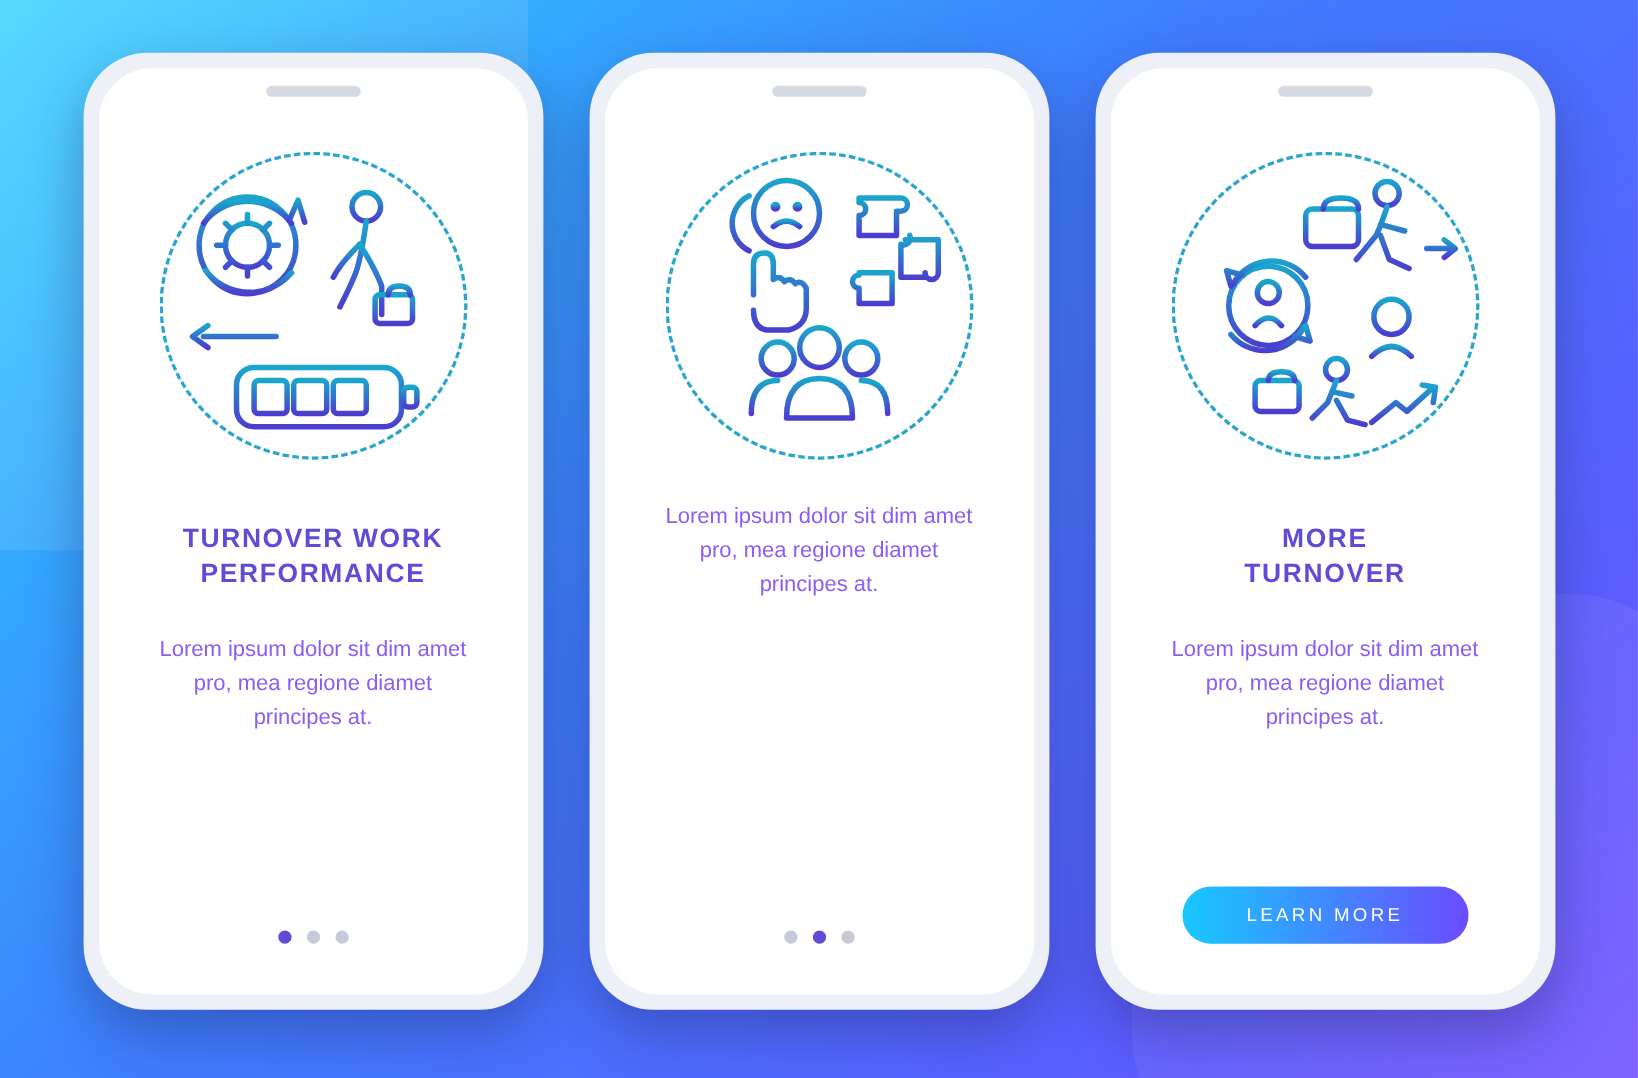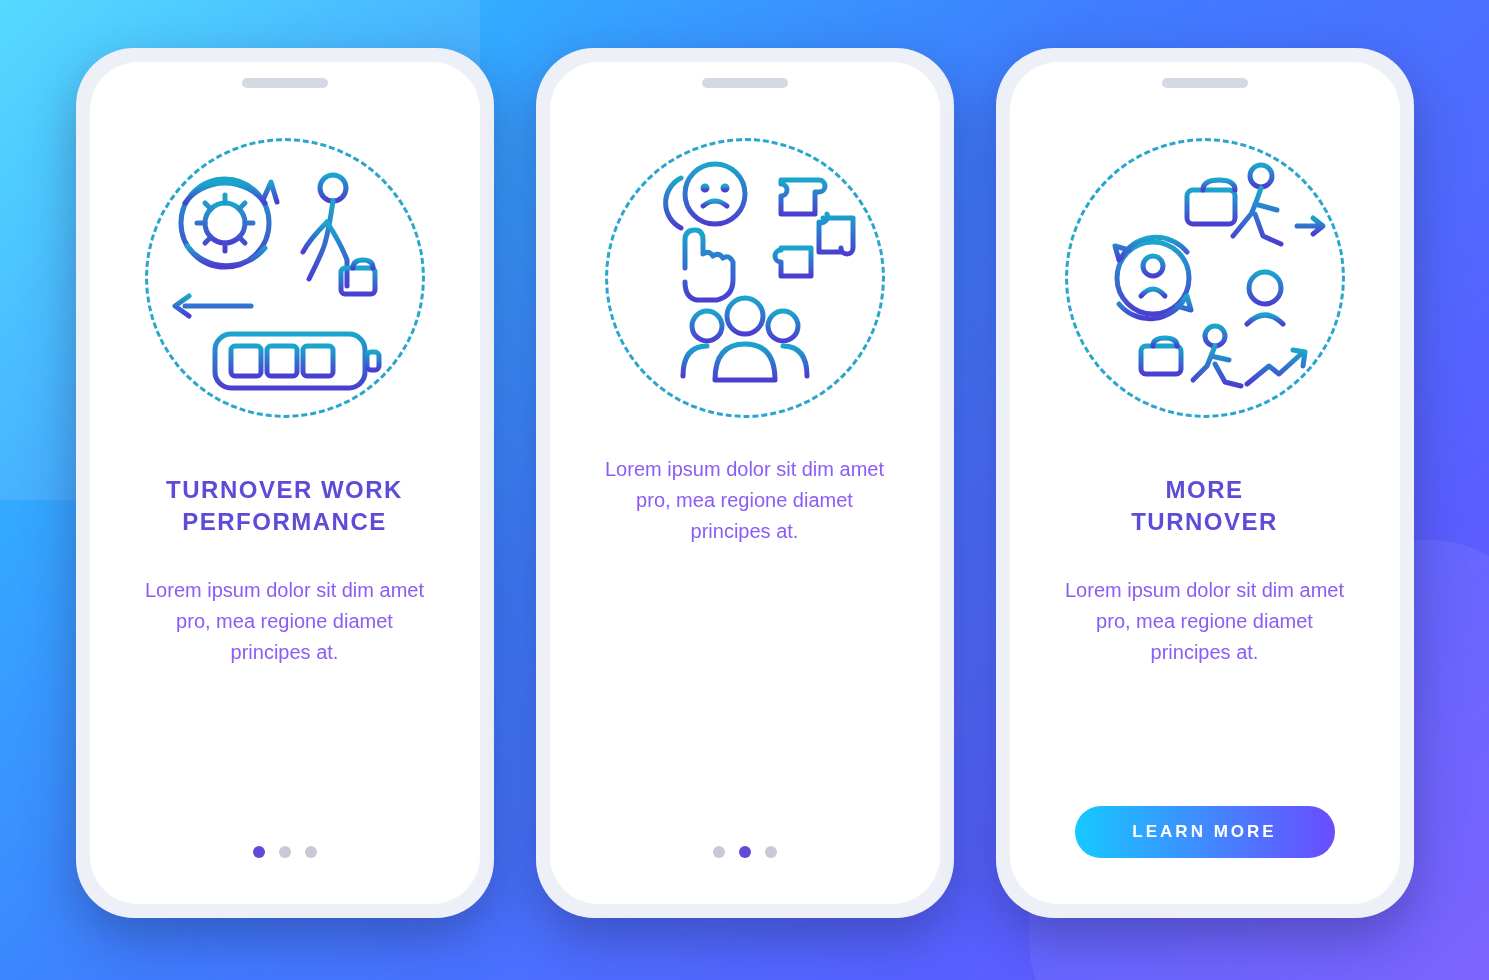--- a/index.html
+++ b/index.html
@@ -19,21 +19,21 @@
   .dashed-circle{position:absolute;inset:0;border:3px dashed #2aa6cc;border-radius:50%;}
   .illus svg{width:260px;height:260px;}
 
   .title{margin-top:56px;font-size:24px;font-weight:700;letter-spacing:1.5px;color:#5e4cd8;text-align:center;line-height:1.35;white-space:pre-line;}
   .body{margin-top:36px;font-size:20px;line-height:1.55;color:#8b5cf6;text-align:center;max-width:300px;}
 
   .dots{margin-top:auto;display:flex;gap:14px;justify-content:center;padding-bottom:12px;}
   .dot{width:12px;height:12px;border-radius:50%;background:#c7cad6;}
   .dot.active{background:#5e4cd8;}
 
-  .cta{margin-top:auto;margin-bottom:12px;width:260px;height:52px;border-radius:26px;background:linear-gradient(90deg,#17c8ff 0%,#6a4cff 100%);color:#fff;font-size:17px;letter-spacing:3px;border:none;display:flex;align-items:center;justify-content:center;cursor:pointer;font-weight:700;}
+  .cta{margin-top:auto;margin-bottom:12px;width:260px;height:52px;border-radius:26px;background:linear-gradient(90deg,#17c8ff 0%,#6a4cff 100%);color:#fff;font-size:17px;letter-spacing:3px;border:none;display:flex;align-items:center;justify-content:center;cursor:pointer;font-weight:400;}
 </style>
 </head>
 <body>
 
 <div class="stage">
   <div class="deco deco1"></div>
   <div class="deco deco2"></div>
   <div class="deco deco3"></div>
 
   <div class="phones">

